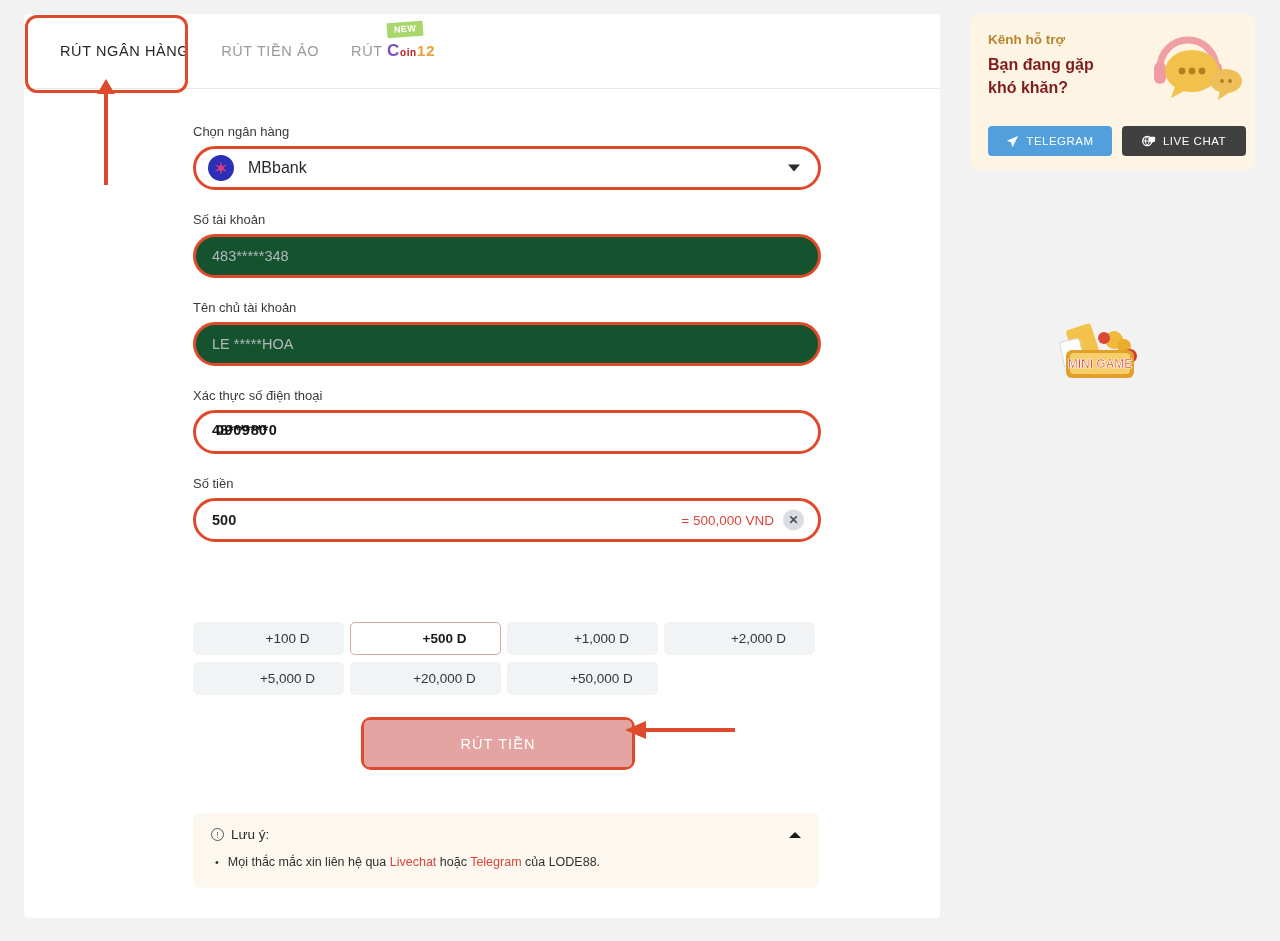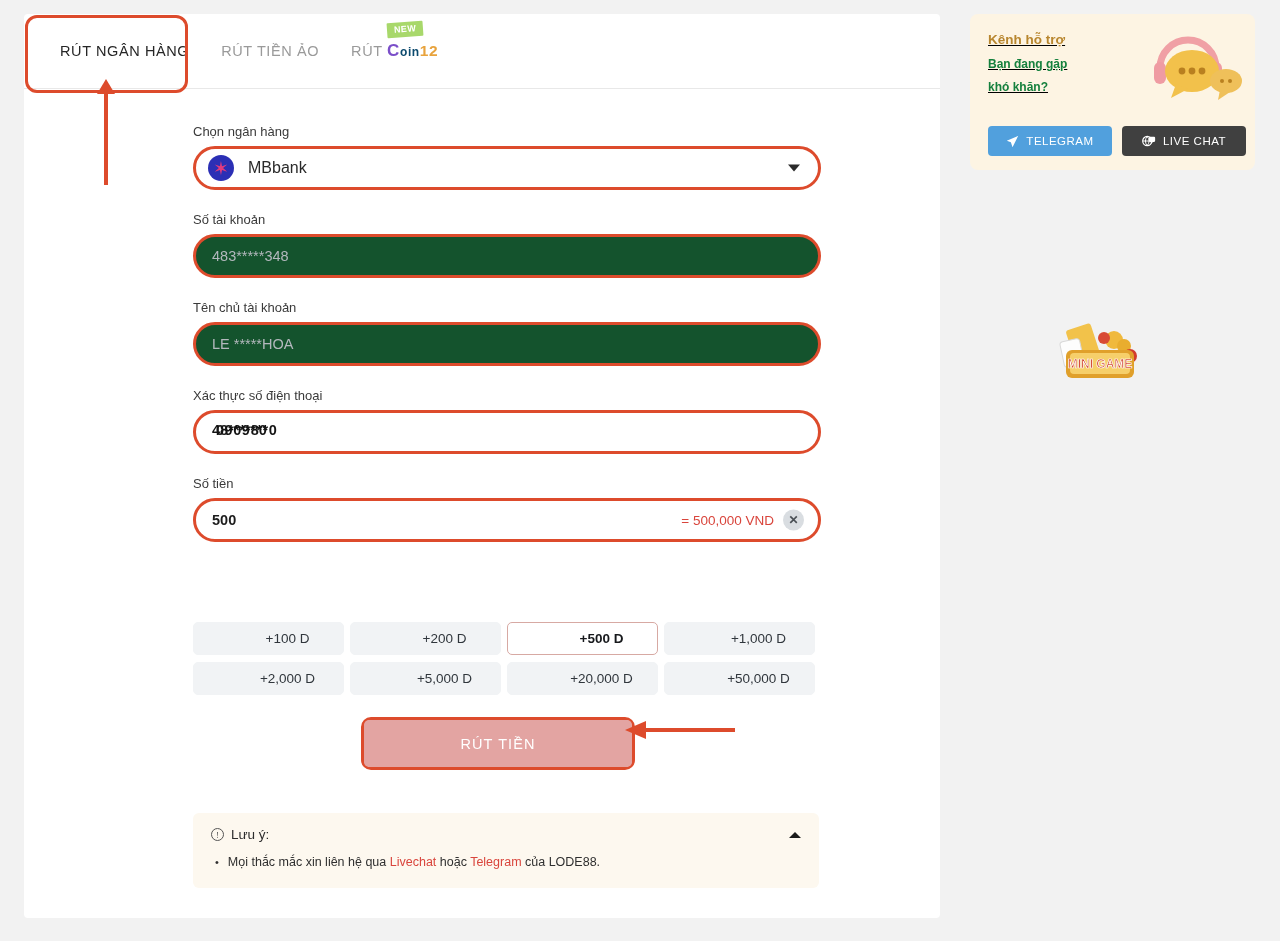--- a/index.html
+++ b/index.html
@@ -42,21 +42,21 @@
     color: #9a9a9a;
     padding: 0 16px;
     height: 74px;
     line-height: 74px;
     white-space: nowrap;
     cursor: pointer;
   }
   .tab.active { color: #262626; }
   .tab-coin { color: #9a9a9a; }
   .coin-c { color: #7b4fc9; font-size: 17px; font-weight: 700; }
-  .coin-oin { color: #0c4a6e; font-weight: 700; font-size: 12px; }
+  .coin-oin { color: #b91c1c; font-weight: 700; font-size: 10px; }
   .coin-12 { color: #e8a33d; font-weight: 700; font-size: 15.5px; }
   .new-badge {
     position: absolute;
     top: 8px; left: 52px;
     background: #a8d86b;
     color: #ffffff;
     font-size: 9px;
     font-weight: 700;
     letter-spacing: .4px;
     padding: 2px 7px;
@@ -293,32 +293,31 @@
 
   
   .support {
     position: absolute;
     left: 970px; top: 14px;
     width: 285px; height: 156px;
     background: #fdf4e3;
     border-radius: 8px;
     padding: 18px 18px 0 18px;
     overflow: hidden;
-    text-decoration: underline;
   }
   .sup-kicker {
     font-size: 13.5px;
     color: #b8862f;
     font-weight: 600;
     margin-bottom: 6px;
   }
   .sup-title {
-    font-size: 12px;
+    font-size: 16px;
     font-weight: 700;
-    color: #15803d;
+    color: #7f1d1d;
     line-height: 23px;
     width: 150px;
   }
   .sup-art {
     position: absolute;
     right: 10px; top: 12px;
     width: 105px; height: 78px;
   }
   .sup-btns {
     position: absolute;
@@ -418,21 +417,20 @@
             <span class="amt-conv">= 500,000 VND</span>
             <span class="clear-btn">✕</span>
           </span>
         </div>
       </div>
 
     </div>
 
     <div class="quick">
       <button>+100 D</button>
-      <button>+200 D</button>
       <button class="sel">+500 D</button>
       <button>+1,000 D</button>
       <button>+2,000 D</button>
       <button>+5,000 D</button>
       <button>+20,000 D</button>
       <button>+50,000 D</button>
     </div>
 
     <div class="submit-wrap">
       <button class="submit-btn">RÚT TIỀN</button>

